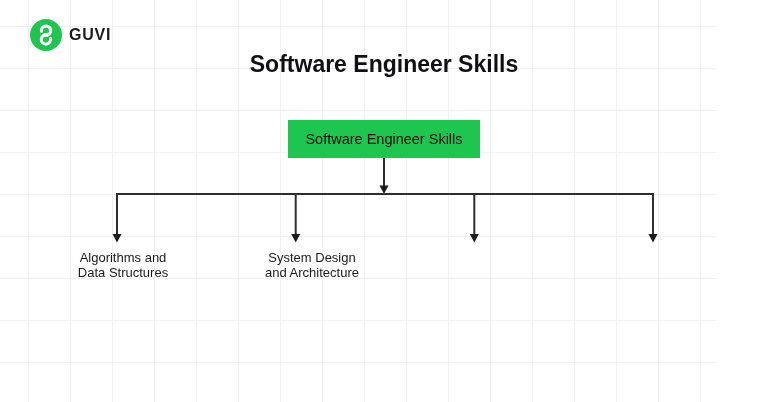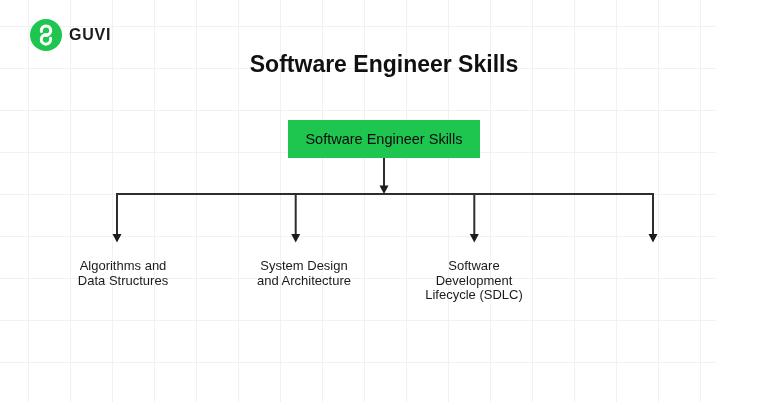--- a/index.html
+++ b/index.html
@@ -60,24 +60,23 @@
   .connectors .head{
     fill:var(--arrow);stroke:none;
   }
   .leaf{
     position:absolute;top:251px;
     transform:translateX(-50%);
     text-align:center;
     font-size:13px;line-height:14.5px;font-weight:500;
     white-space:pre-line;
     color:var(--text);
-    margin-top:8px;
   }
   .leaf-0{left:123px;}
-  .leaf-1{left:304px;}
+  .leaf-1{left:312px;}
   .leaf-2{left:474px;}
   .leaf-3{left:653px;}
 </style>
 </head>
 <body>
 
 <div class="page">
 
   <div class="brand">
     <span class="logo-circle">
@@ -108,17 +107,14 @@
     <polygon class="head" points="117,242.5 112.5,234 121.5,234"></polygon>
     <polygon class="head" points="295.7,242.5 291.2,234 300.2,234"></polygon>
     <polygon class="head" points="474.3,242.5 469.8,234 478.8,234"></polygon>
     <polygon class="head" points="653,242.5 648.5,234 657.5,234"></polygon>
   </svg>
 
   <div class="leaf leaf-0">Algorithms and
 Data Structures</div>
   <div class="leaf leaf-1">System Design
 and Architecture</div>
-  <div class="leaf leaf-2">Software
-Development
-Lifecycle (SDLC)</div>
 
 </div>
 
 </body></html>

